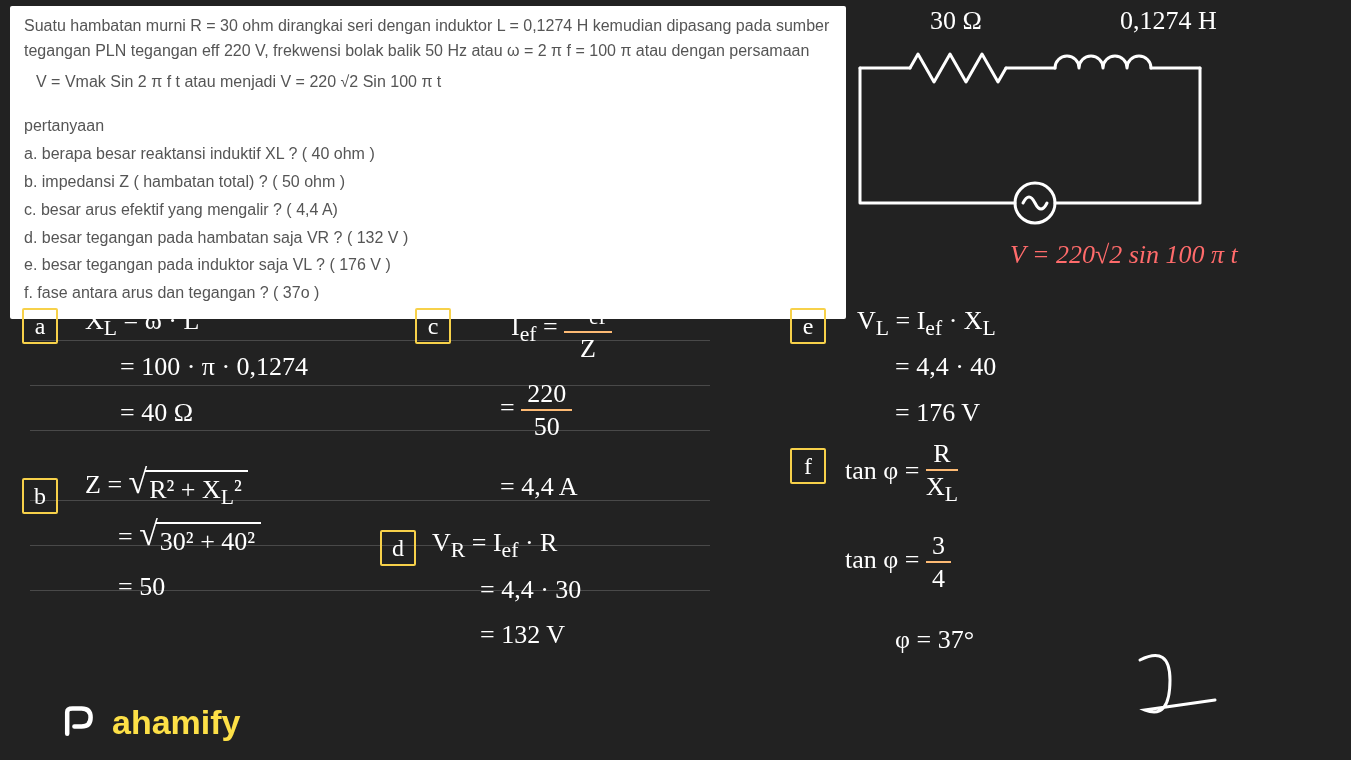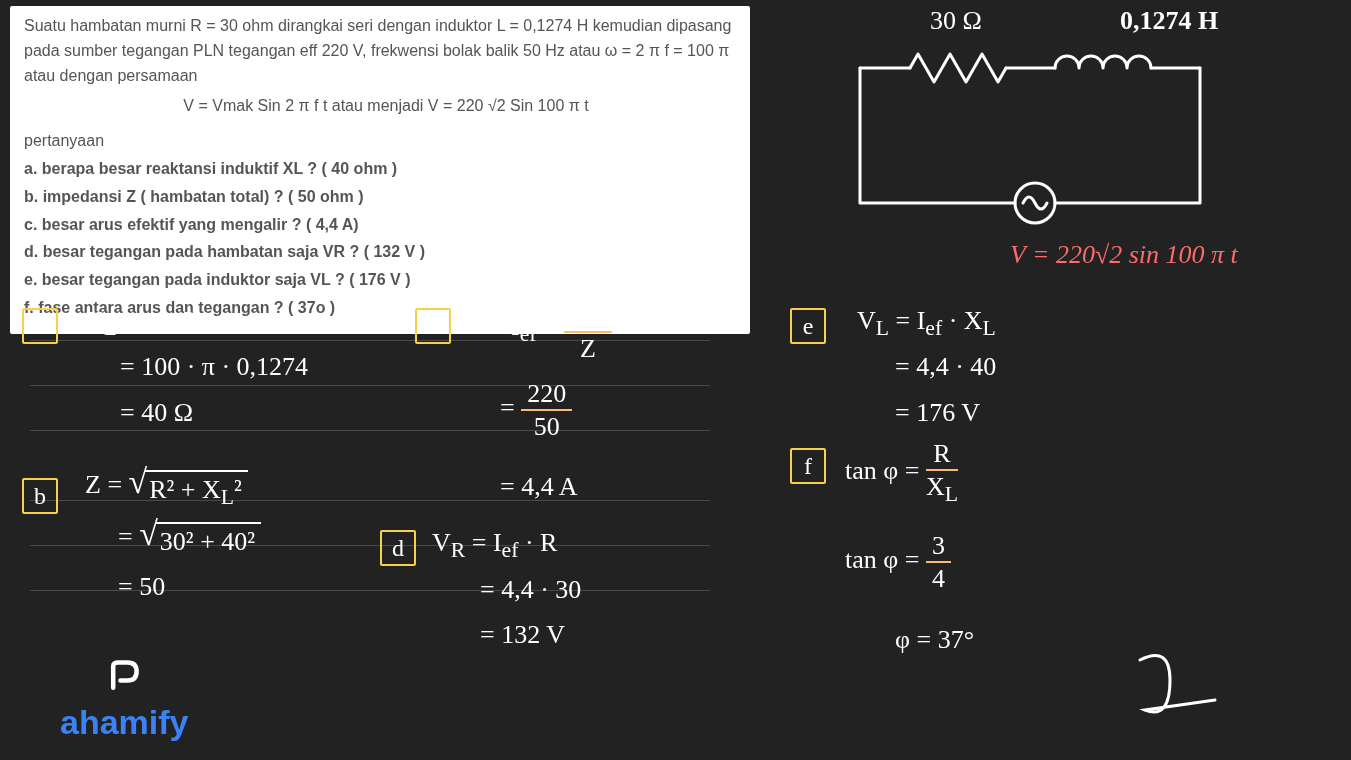--- a/index.html
+++ b/index.html
@@ -9,31 +9,31 @@
     height: 760px;
     background: #222222;
     font-family: Arial, sans-serif;
     position: relative;
     overflow: hidden;
   }
   .problem-card {
     position: absolute;
     left: 10px;
     top: 6px;
-    width: 740px;
+    width: 836px;
     background: #ffffff;
     color: #555;
     font-size: 16px;
     line-height: 1.55;
     padding: 8px 14px 10px 14px;
     border-radius: 2px;
   }
   .problem-card .intro { margin-bottom: 4px; }
-  .problem-card .eq { margin: 6px 0 10px 12px; text-align: center; }
-  .problem-card .q { margin: 3px 0; font-weight: bold; }
+  .problem-card .eq { margin: 6px 0 20px 12px; }
+  .problem-card .q { margin: 3px 0; }
 
   .hw {
     position: absolute;
     font-family: "Comic Sans MS", "Segoe Script", cursive;
     color: #ffffff;
     font-size: 26px;
     white-space: nowrap;
   }
   .hw.big { font-size: 26px; }
 
@@ -53,28 +53,27 @@
     height: 36px;
     text-align: center;
     line-height: 32px;
     border-radius: 2px;
   }
 
   .logo {
     position: absolute;
     left: 60px;
     bottom: 18px;
-    color: #3b82f6;
+    color: #fde047;
     font-size: 34px;
     font-weight: 600;
     font-family: Arial, sans-serif;
     display: flex;
     align-items: center;
-    gap: 8px;
-    flex-direction: column;
+    gap: 16px;
   }
   .logo svg { width: 36px; height: 36px; }
 
   .frac {
     display: inline-block;
     text-align: center;
     vertical-align: middle;
     line-height: 1.05;
   }
   .frac .num { display:block; border-bottom: 2px solid #fdba74; padding: 0 6px 2px; }
@@ -126,21 +125,21 @@
       <path d="M 215 40 a 12 12 0 1 1 24 0 a 12 12 0 1 1 24 0 a 12 12 0 1 1 24 0 a 12 12 0 1 1 24 0"></path>
 
       <path d="M 311 40 L 360 40"></path>
 
       <circle cx="195" cy="175" r="20"></circle>
       <path d="M 183 175 q 6 -12 12 0 q 6 12 12 0"></path>
     </g>
   </svg>
 </div>
 <div class="hw" style="left:930px; top:6px;">30 Ω</div>
-<div class="hw" style="left:1120px; top:6px;font-weight:bold;">0,1274 H</div>
+<div class="hw" style="left:1120px; top:6px;">0,1274 H</div>
 <div class="hw" style="left:1010px; top:240px; color:#ff6b6b; font-style:italic;">
   <span>V = 220√2  sin 100 π t</span>
 </div>
 
 <div class="line-row" style="left:30px; top:340px; width:680px;"></div>
 <div class="line-row" style="left:30px; top:385px; width:680px;"></div>
 <div class="line-row" style="left:30px; top:430px; width:680px;"></div>
 <div class="line-row" style="left:30px; top:500px; width:680px;"></div>
 <div class="line-row" style="left:30px; top:545px; width:680px;"></div>
 <div class="line-row" style="left:30px; top:590px; width:680px;"></div>

